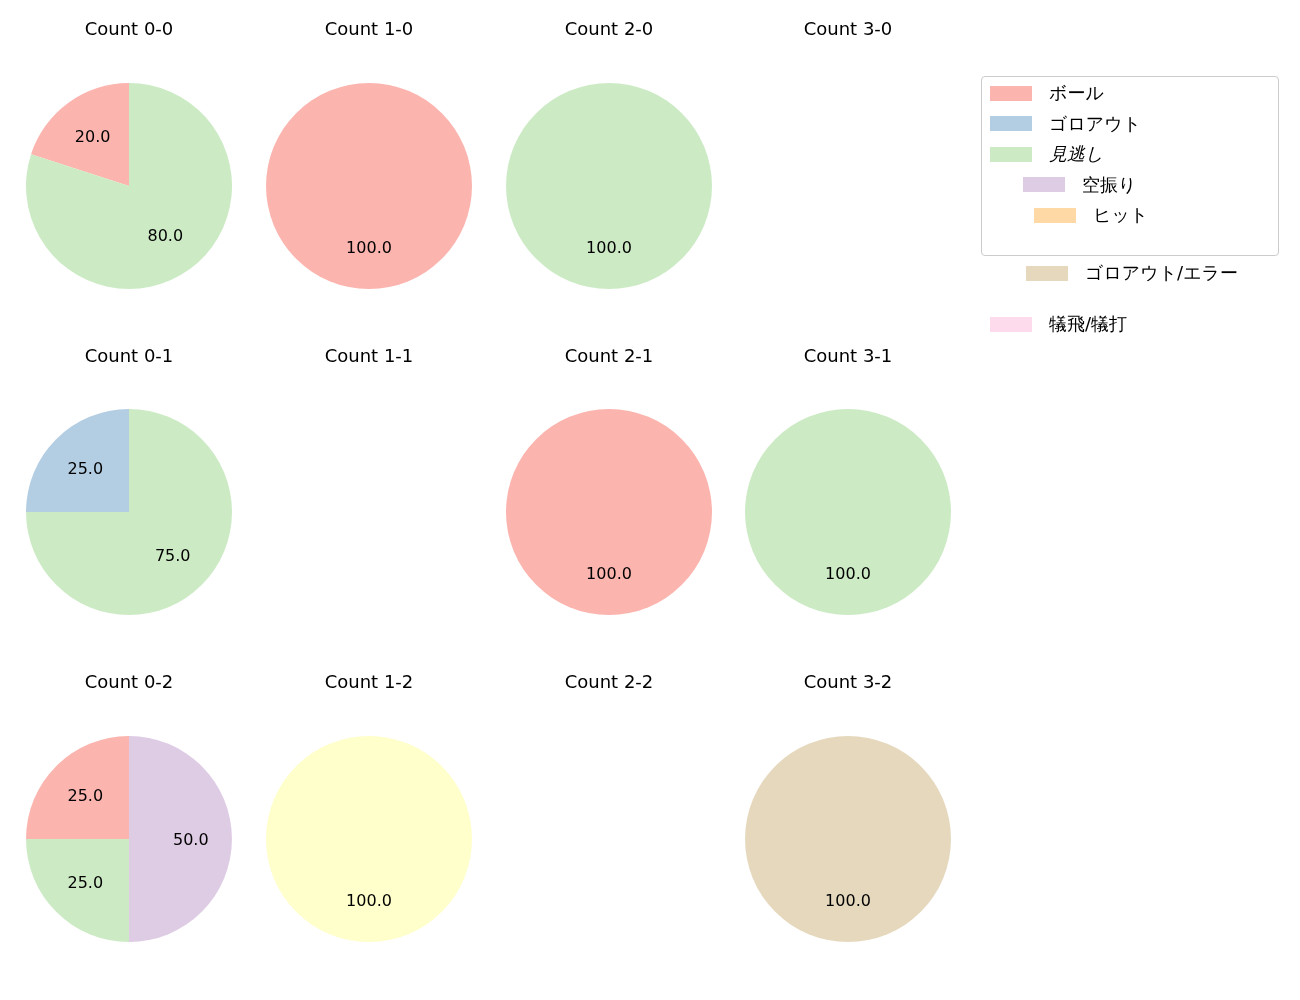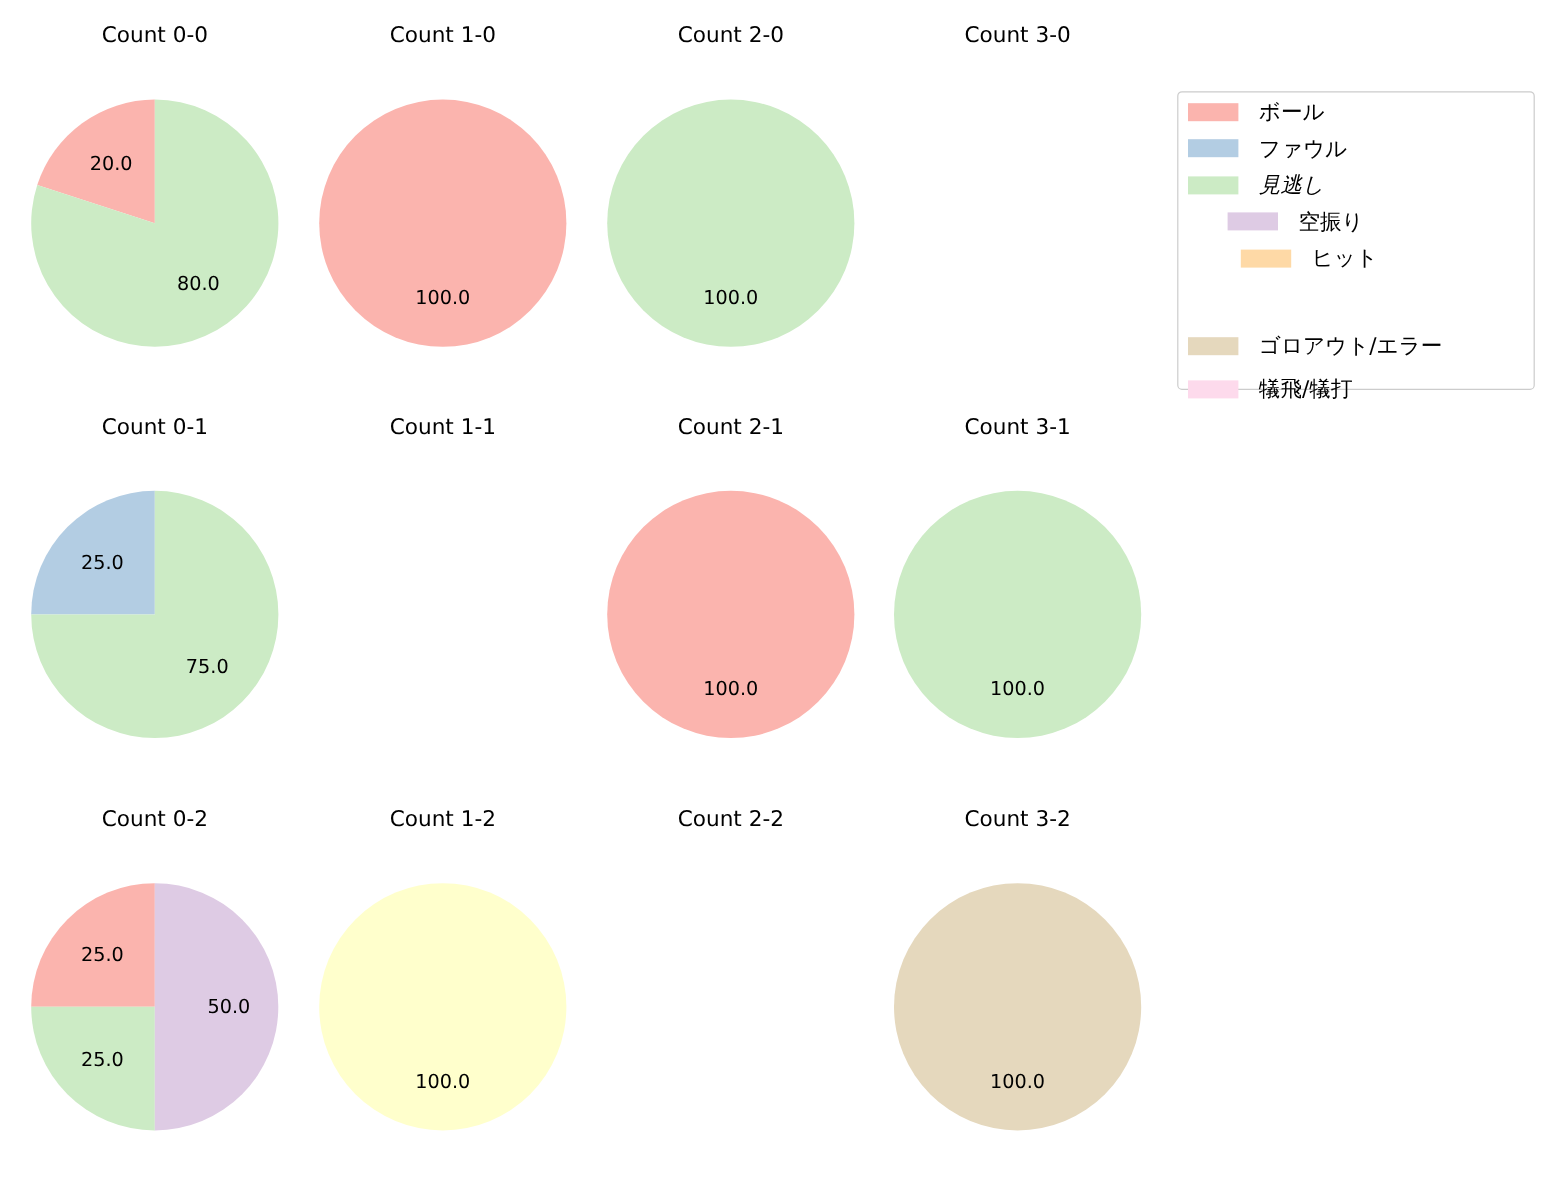--- a/index.html
+++ b/index.html
@@ -1,21 +1,21 @@
 <!DOCTYPE html>
 <html><head>
 <meta charset="utf-8">
 <style>
   html, body { margin: 0; padding: 0; background: #ffffff; }
   body { width: 1300px; height: 1000px; position: relative; overflow: hidden;
          font-family: "DejaVu Sans", "Liberation Sans", sans-serif; color: #000; }
   #chart-svg { position: absolute; left: 0; top: 0; }
   .title { font-size: 18px; text-anchor: middle; }
   .plabel { font-size: 16px; text-anchor: middle; dominant-baseline: central; }
-  .legend { position: absolute; left: 981px; top: 76px; width: 298px; height: 249px;
+  .legend { position: absolute; left: 981px; top: 76px; width: 298px; height: 180px;
             border: 1px solid #cccccc; border-radius: 4px; background: #fff; box-sizing: border-box; text-align: right; }
   .legend-item { position: absolute; left: 8px; height: 22px; display: flex; align-items: center; }
   .swatch { width: 42px; height: 15px; display: inline-block; }
   .legend-label { margin-left: 17px; font-size: 18px; white-space: nowrap; }
 </style>
 </head>
 <body>
 
 <svg id="chart-svg" width="1300" height="1000" xmlns="http://www.w3.org/2000/svg">
     <g>
@@ -82,35 +82,35 @@
     </g>
   </svg>
 
 <div class="legend" id="legend">
     <div class="legend-item" style="top: 5px;">
       <span class="swatch" style="background: rgb(251, 180, 174);"></span>
       <span class="legend-label">ボール</span>
     </div>
     <div class="legend-item" style="top: 35.5px;">
       <span class="swatch" style="background: rgb(179, 205, 227);"></span>
-      <span class="legend-label">ファウル</span>
+      <span class="legend-label">ゴロアウト</span>
     </div>
     <div class="legend-item" style="top: 66px; font-style: italic;">
       <span class="swatch" style="background: rgb(204, 235, 197);"></span>
       <span class="legend-label">見逃し</span>
     </div>
     <div class="legend-item" style="top: 96.5px; padding-left: 33px;">
       <span class="swatch" style="background: rgb(222, 203, 228);"></span>
       <span class="legend-label">空振り</span>
     </div>
     <div class="legend-item" style="top: 127px; padding-left: 44px;">
       <span class="swatch" style="background: rgb(254, 217, 166);"></span>
       <span class="legend-label">ヒット</span>
     </div>
-    <div class="legend-item" style="top: 200px;">
+    <div class="legend-item" style="top: 185px; margin-left: 36px;">
       <span class="swatch" style="background: rgb(229, 216, 189);"></span>
       <span class="legend-label">ゴロアウト/エラー</span>
     </div>
     <div class="legend-item" style="top: 236px;">
       <span class="swatch" style="background: rgb(253, 218, 236);"></span>
       <span class="legend-label">犠飛/犠打</span>
     </div>
   </div>
 
 </body></html>

